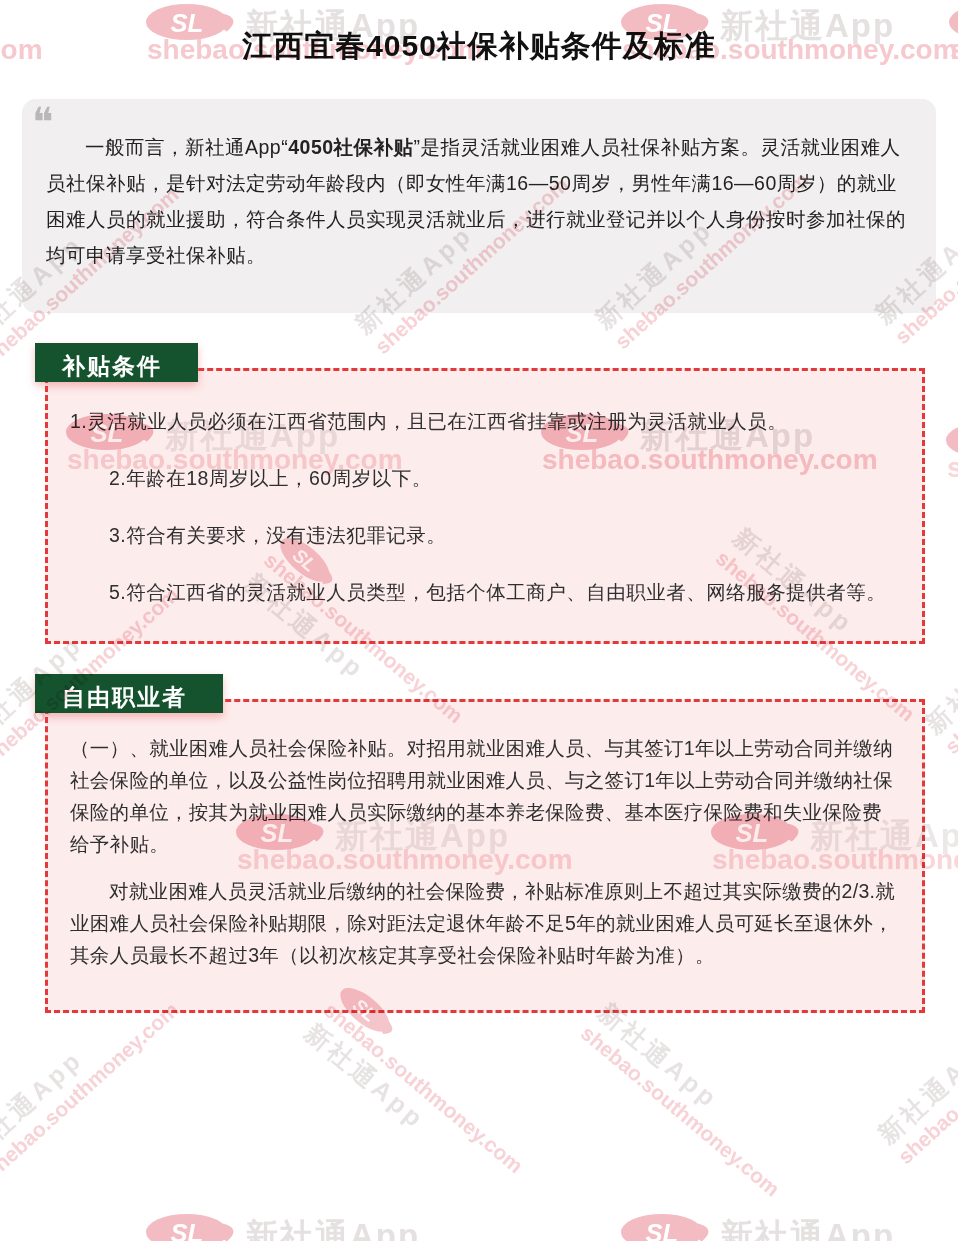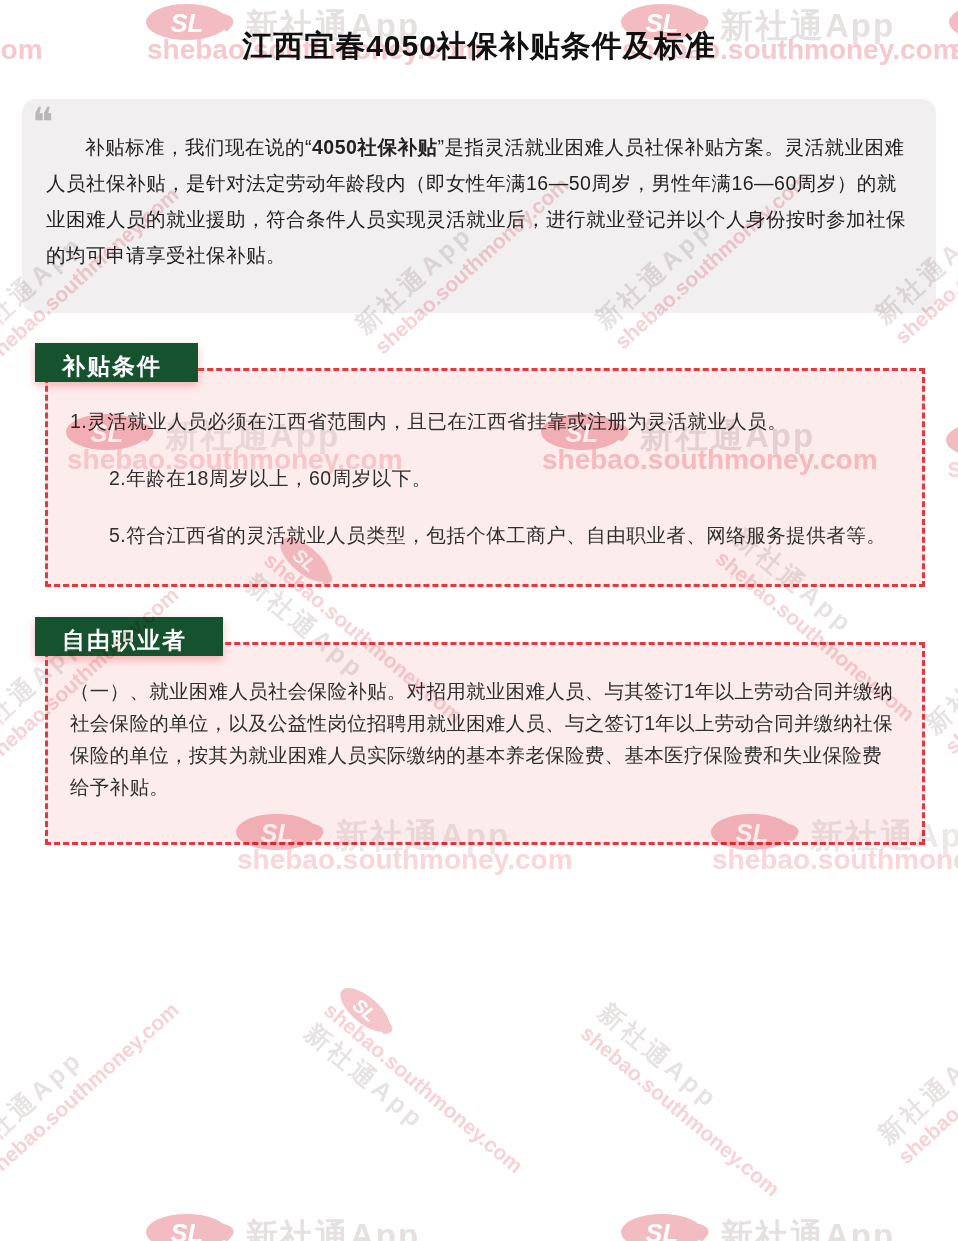--- a/index.html
+++ b/index.html
@@ -43,35 +43,37 @@
 </style>
 </head>
 <body>
 
 <div class="page">
 
   <h1 class="title">江西宜春4050社保补贴条件及标准</h1>
 
   <div class="quote-box">
     <span class="quote-icon">❝</span>
-    <p class="quote-text"><span>补贴标准，我们现在说的“</span><b>4050社保补贴</b><span>”是指灵活就业困难人员社保补贴方案。灵活就业困难人员社保补贴，是针对法定劳动年龄段内（即女性年满16—50周岁，男性年满16—60周岁）的就业困难人员的就业援助，符合条件人员实现灵活就业后，进行就业登记并以个人身份按时参加社保的均可申请享受社保补贴。</span></p>
+    <p class="quote-text"><span>一般而言，新社通App“</span><b>4050社保补贴</b><span>”是指灵活就业困难人员社保补贴方案。灵活就业困难人员社保补贴，是针对法定劳动年龄段内（即女性年满16—50周岁，男性年满16—60周岁）的就业困难人员的就业援助，符合条件人员实现灵活就业后，进行就业登记并以个人身份按时参加社保的均可申请享受社保补贴。</span></p>
   </div>
 
   <div class="section-head">补贴条件</div>
   <div class="dash-box">
     <ul class="cond-list">
       <li>1.灵活就业人员必须在江西省范围内，且已在江西省挂靠或注册为灵活就业人员。</li>
       <li class="indent">2.年龄在18周岁以上，60周岁以下。</li>
+      <li class="indent">3.符合有关要求，没有违法犯罪记录。</li>
       <li class="indent">5.符合江西省的灵活就业人员类型，包括个体工商户、自由职业者、网络服务提供者等。</li>
     </ul>
   </div>
 
   <div class="section-head">自由职业者</div>
   <div class="dash-box std-box">
     <p>（一）、就业困难人员社会保险补贴。对招用就业困难人员、与其签订1年以上劳动合同并缴纳社会保险的单位，以及公益性岗位招聘用就业困难人员、与之签订1年以上劳动合同并缴纳社保保险的单位，按其为就业困难人员实际缴纳的基本养老保险费、基本医疗保险费和失业保险费给予补贴。</p>
+    <p class="indent">对就业困难人员灵活就业后缴纳的社会保险费，补贴标准原则上不超过其实际缴费的2/3.就业困难人员社会保险补贴期限，除对距法定退休年龄不足5年的就业困难人员可延长至退休外，其余人员最长不超过3年（以初次核定其享受社会保险补贴时年龄为准）。</p>
   </div>
 
   
 </div>
 
 <div class="wm-layer">
 
   <div class="wm-h" style="left:-295px; top:2px;">
 
     <span class="wm-domain">shebao.southmoney.com</span>

